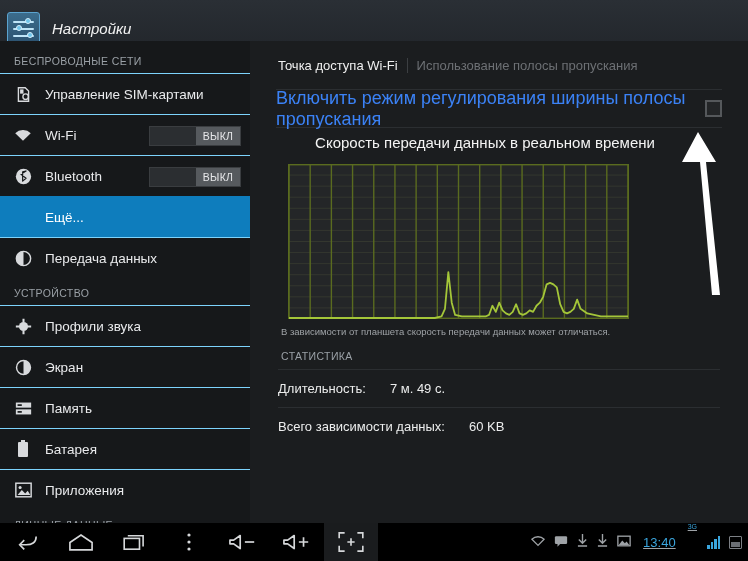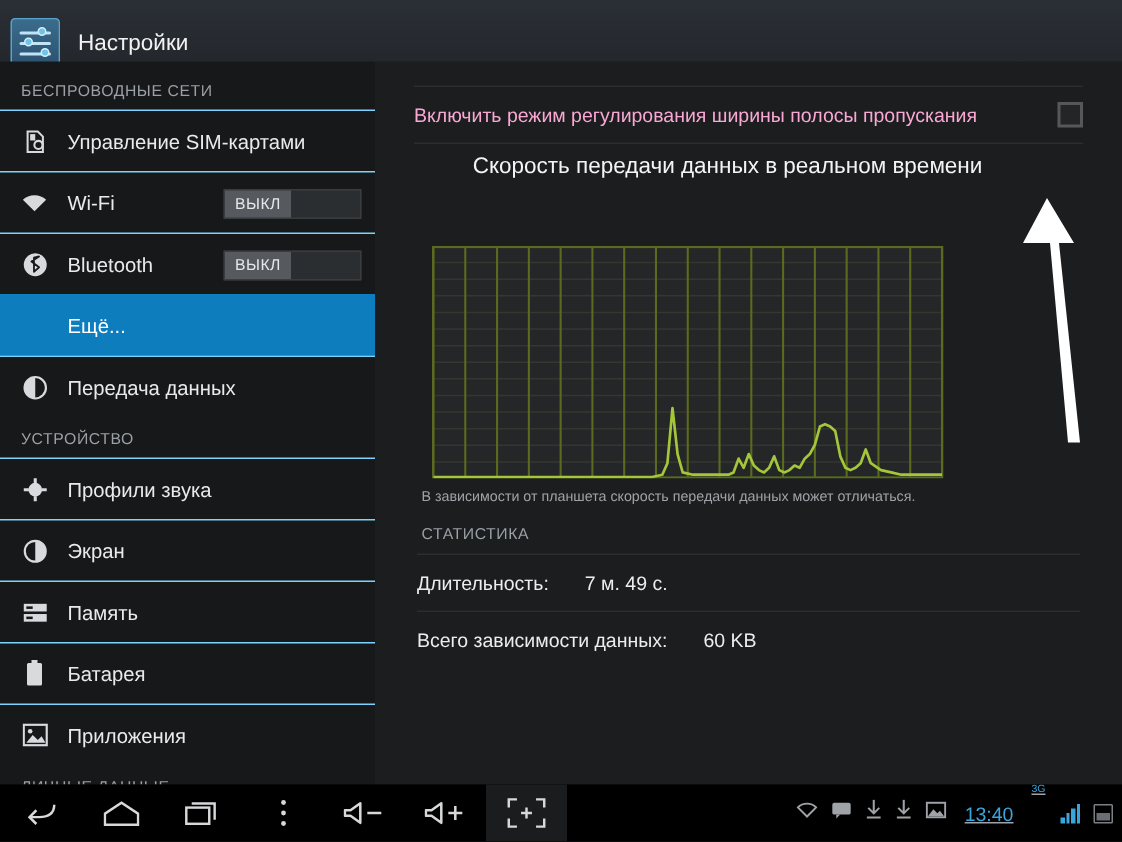--- a/index.html
+++ b/index.html
@@ -9,21 +9,21 @@
     font-family:"Liberation Sans", sans-serif;
     color:#e8e8e8;
     -webkit-font-smoothing:antialiased;
   }
   .screen { position:relative; width:748px; height:561px; background:#111113; }
 
   
   .titlebar {
     position:absolute; left:0; top:0; width:748px; height:57px;
     background:linear-gradient(#2a2f35,#21252a);
-    display:flex; align-items:center; padding-left:7px;
+    display:flex; align-items:center; padding-left:7px;font-style:italic;
   }
   .titlebar .underline {
     position:absolute; left:0; bottom:0; width:748px; height:3px;
     background:linear-gradient(#1a6ea0,#0d4a71);
   }
   .app-icon {
     width:33px; height:33px; border-radius:3px;
     background:linear-gradient(#3b6c8c,#2c5270);
     border:1px solid #5ba3cf;
     position:relative; flex:none;
@@ -64,21 +64,21 @@
     display:flex; align-items:center; justify-content:center;
     color:#d8dadd;
   }
   .side-label { font-size:13.5px; color:#e9eaec; }
   .side-item.sel .side-label { color:#ffffff; }
   .side-item.sel .side-icon { visibility:hidden; }
   .toggle {
     position:absolute; right:9px; top:11px;
     width:92px; height:20px; background:#2b2e31;
     border:1px solid #3a3d40;
-    display:flex; align-items:center;
+    display:flex; align-items:center;padding-left:46px;
   }
   .toggle .knob {
     width:44px; height:18px; background:#565a5e;
     display:flex; align-items:center; justify-content:center;
     font-size:10.5px; color:#e6e7e9; letter-spacing:.3px;
   }
 
   
   .content {
     position:absolute; left:250px; top:41px; width:498px; height:482px;
@@ -87,21 +87,21 @@
   .tabs { display:flex; align-items:center; padding:17px 0 0 28px; }
   .tab { font-size:13px; color:#f0f0f0; }
   .tab.inactive { color:#6d7074; }
   .tab-sep { width:1px; height:15px; background:#3c3f42; margin:0 9px; }
   .sep { height:1px; background:#2b2e31; margin:16px 26px 0 26px; }
 
   .check-row {
     display:flex; align-items:center; justify-content:space-between;
     padding:0 26px; height:37px;
   }
-  .check-label { font-size:13px; color:#f9a8d4; }
+  .check-label { font-size:18px; color:#3b82f6; }
   .checkbox {
     width:17px; height:17px; border:2px solid #55585b;
     background:#232527; flex:none;
   }
 
   .chart-title {
     text-align:center; font-size:15px; color:#f4f4f4;
     padding-top:6px; padding-bottom:6px; padding-right:28px;
   }
   .chart-wrap { position:absolute; left:288px; top:164px; width:341px; height:155px; }
@@ -280,20 +280,25 @@
       </span>
       <span class="side-label">Приложения</span>
     </div>
 
     <div class="side-header tight">ЛИЧНЫЕ ДАННЫЕ</div>
 
   </div>
 
   <div class="content">
 
+    <div class="tabs">
+      <span class="tab">Точка доступа Wi-Fi</span>
+      <span class="tab-sep"></span>
+      <span class="tab inactive">Использование полосы пропускания</span>
+    </div>
 
     <div class="sep"></div>
 
     <div class="check-row">
       <span class="check-label">Включить режим регулирования ширины полосы пропускания</span>
       <span class="checkbox"></span>
     </div>
 
     <div class="sep" style="margin-top:0"></div>
 

